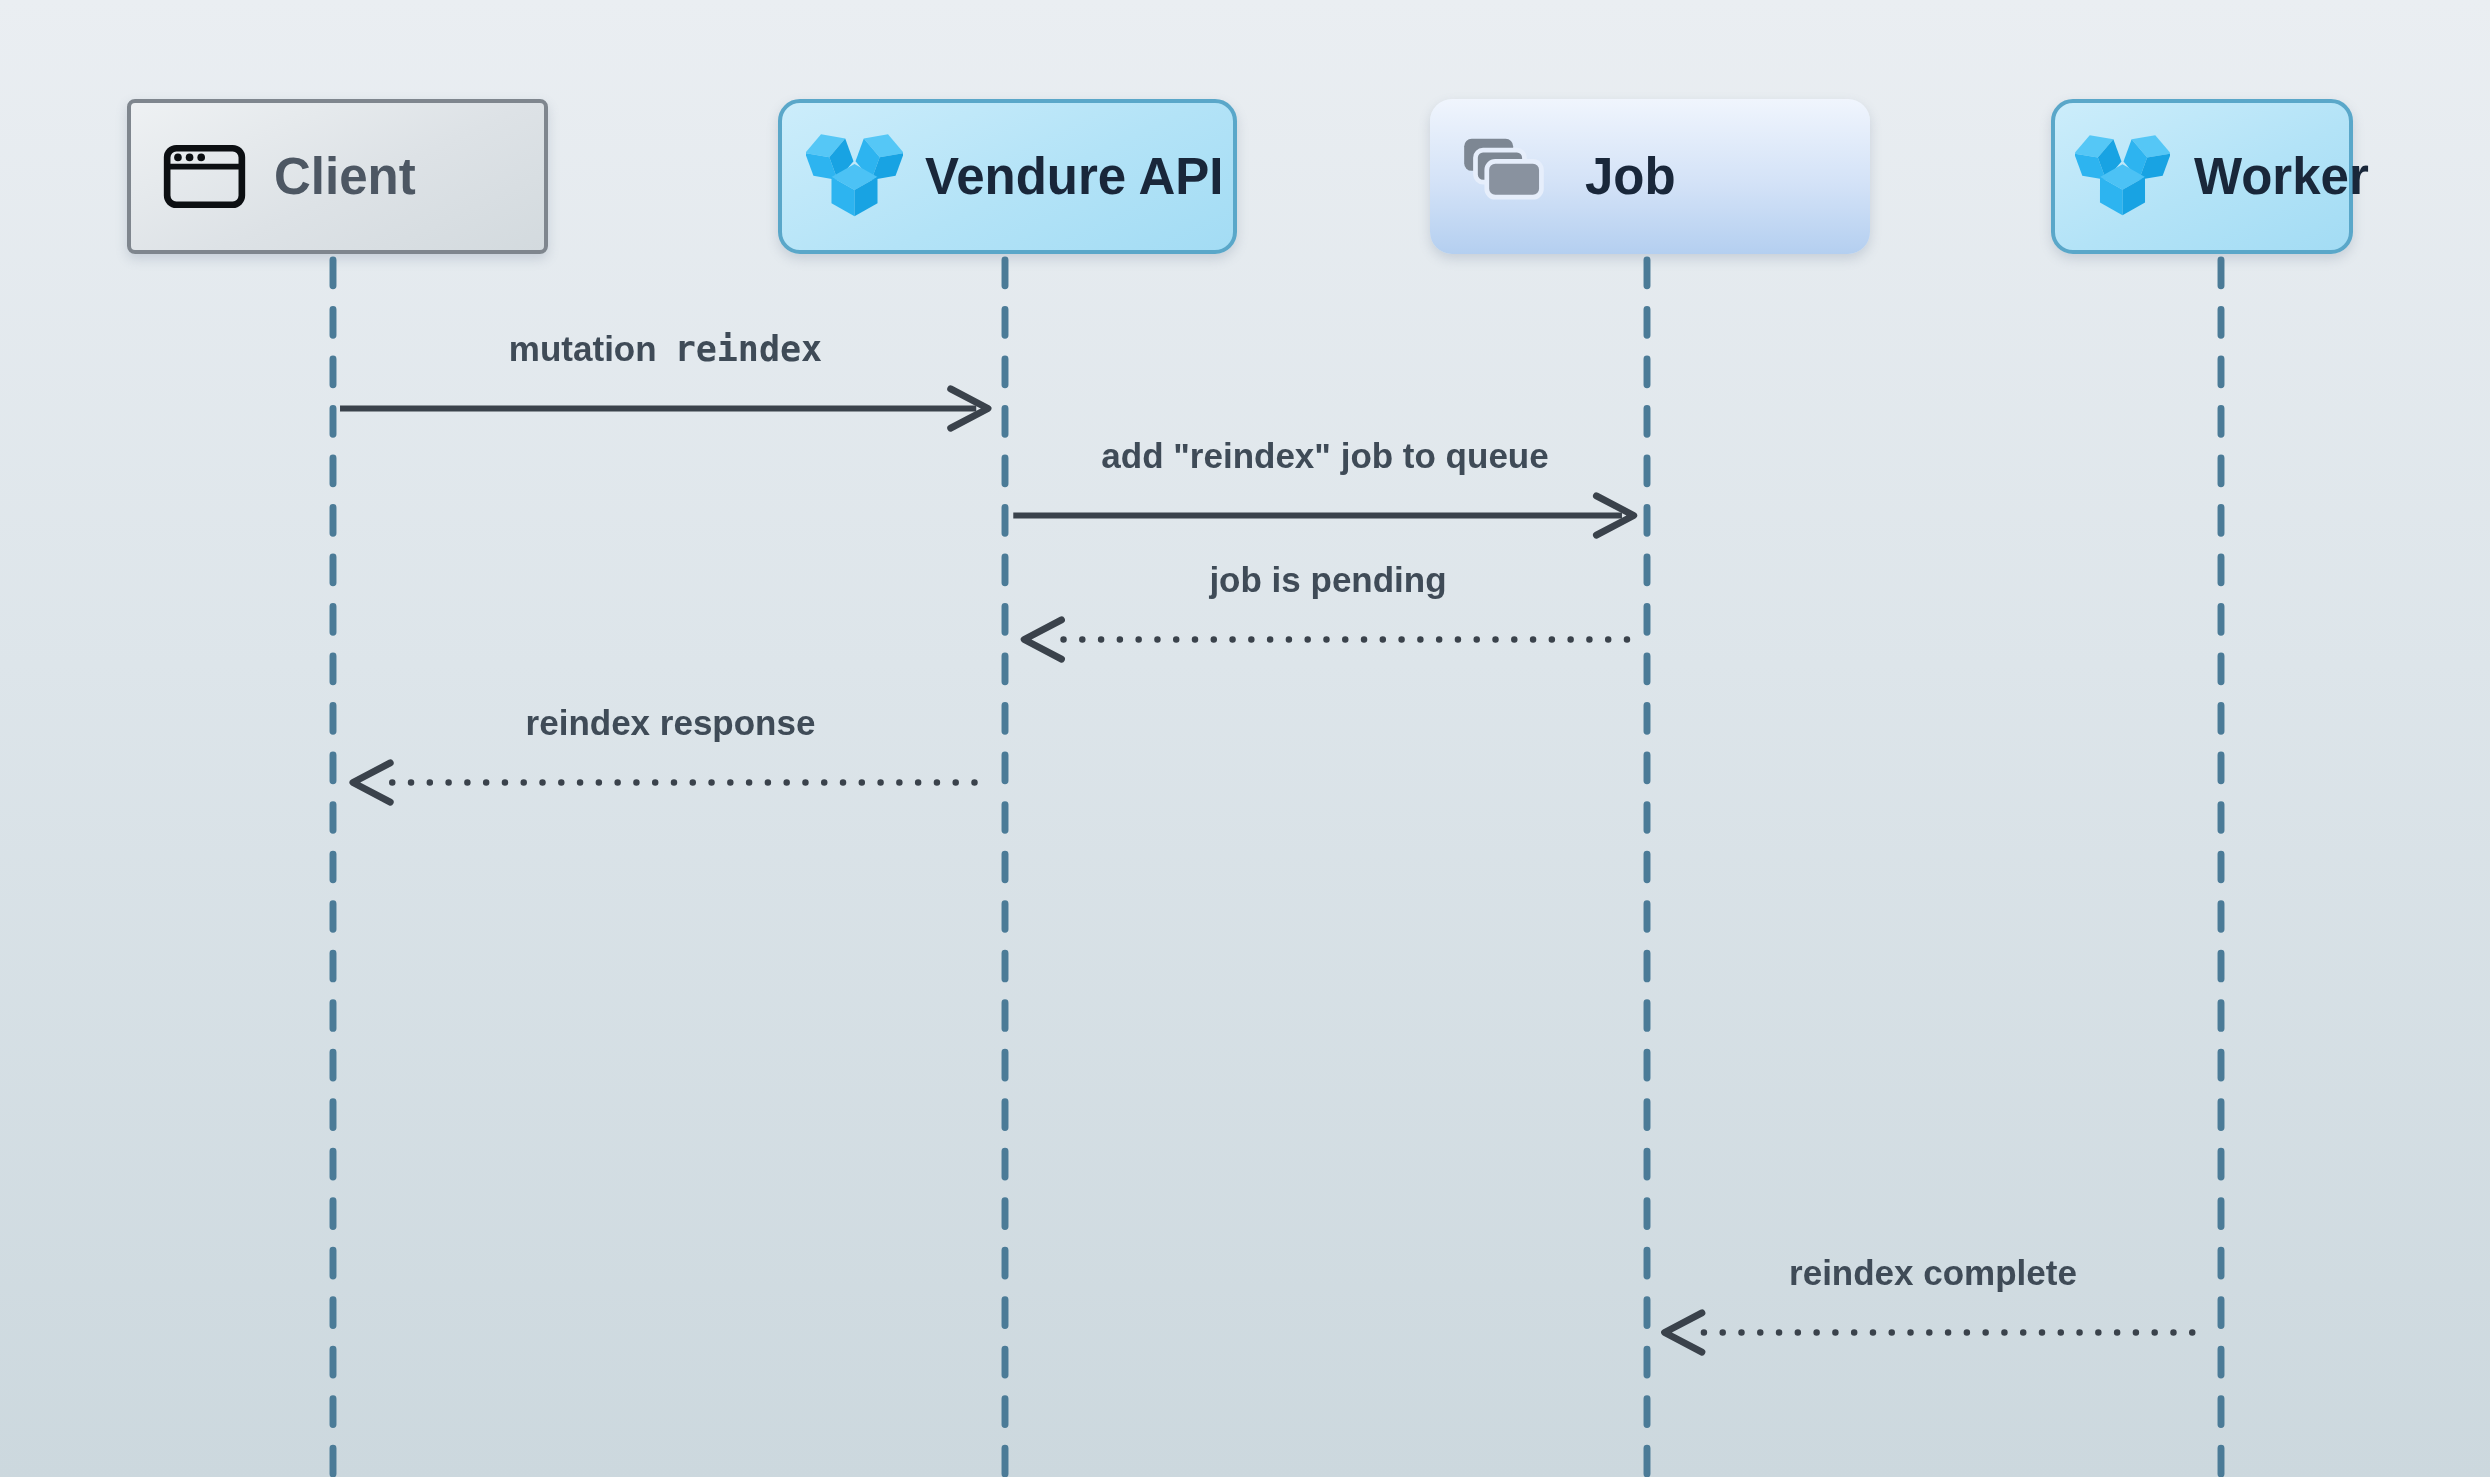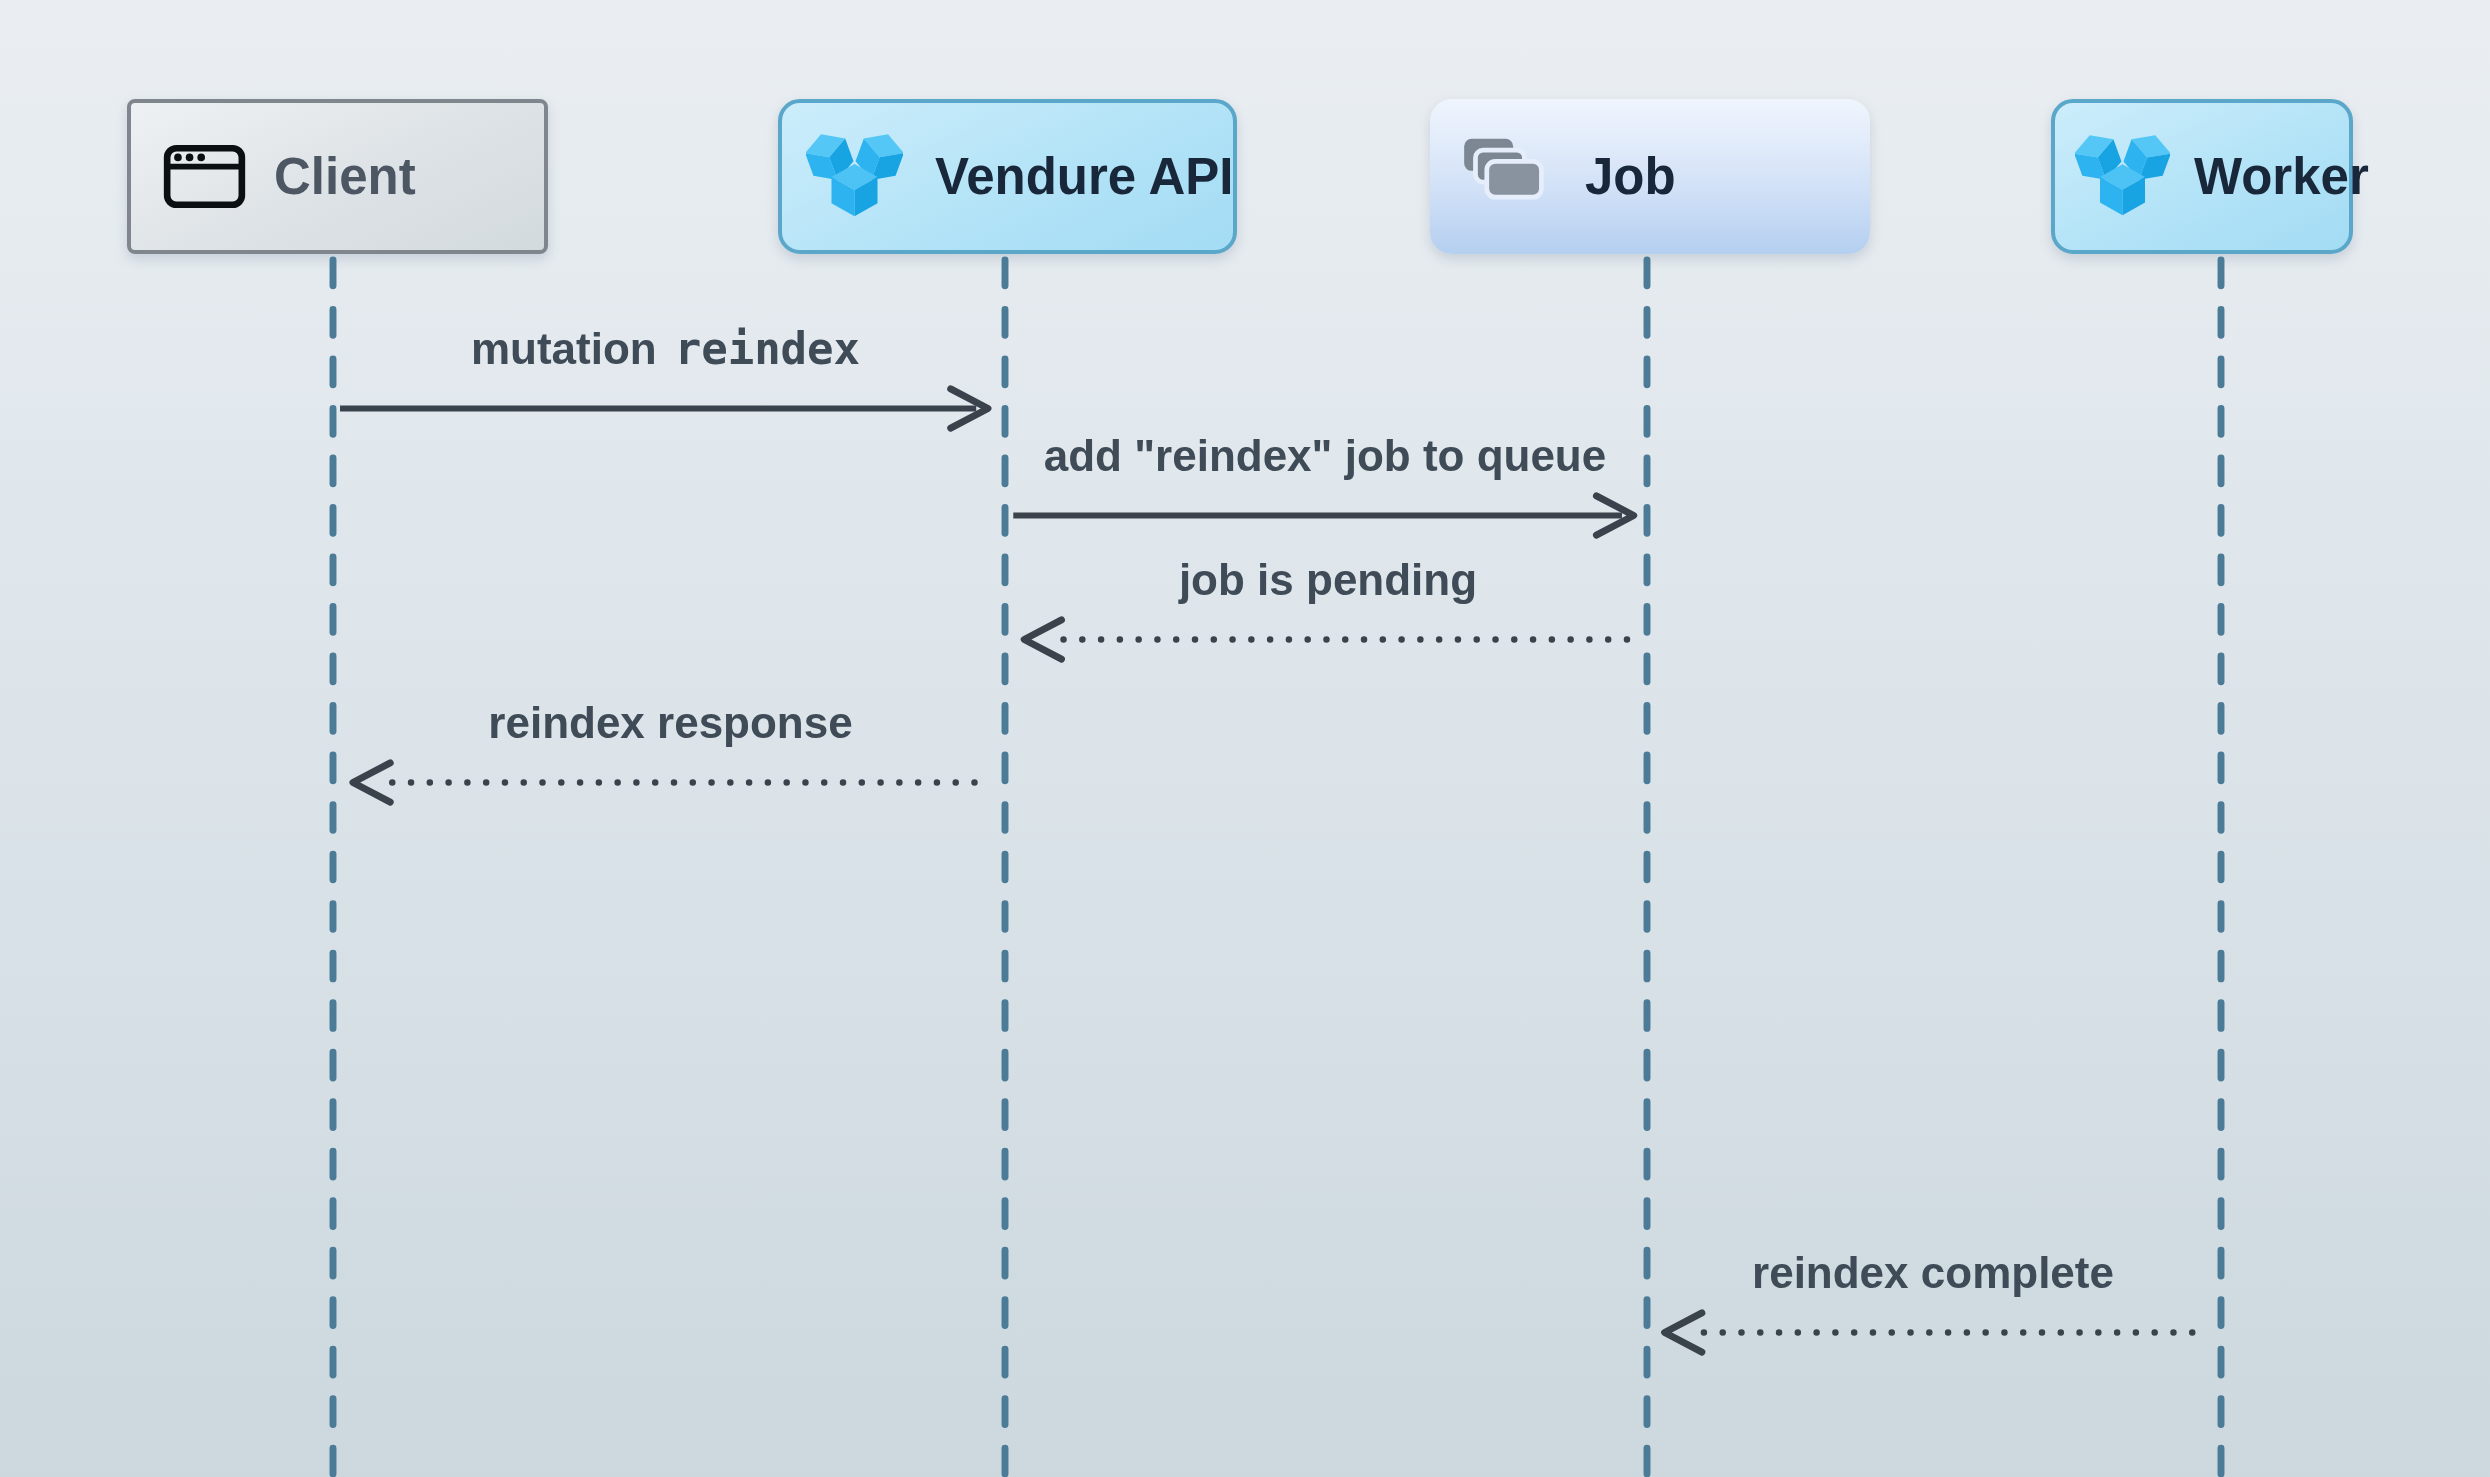--- a/index.html
+++ b/index.html
@@ -52,21 +52,21 @@
     width: 10px;
     height: 1223px;
   }
 
   
   .msg { position: absolute; }
   .msg-label {
     height: 44px;
     line-height: 44px;
     text-align: center;
-    font-size: 44px;
+    font-size: 35px;
     font-weight: bold;
     color: #3f4b57;
     white-space: nowrap;
     margin-bottom: 8px;
   }
   .msg-label .code {
     font-family: "DejaVu Sans Mono", monospace;
     font-weight: 600;
     margin-left: 18px;
   }
@@ -110,21 +110,21 @@
       <circle cx="32" cy="16" r="4.6" fill="#0c0f12"></circle>
       <circle cx="46" cy="16" r="4.6" fill="#0c0f12"></circle>
     </svg>
     <span class="title title-gray" style="margin-left:28px;">Client</span>
   </div>
 
   <div class="actor actor-blue" style="left:778px; width:459px; padding-left:24px;">
     <svg class="icon" width="97" height="93" viewBox="0 0 100 96">
       <use href="#vendure-cube-logo"></use>
     </svg>
-    <span class="title title-dark" style="margin-left:32px;">Vendure API</span>
+    <span class="title title-dark" style="margin-left:22px;">Vendure API</span>
   </div>
 
   <div class="actor actor-softblue" style="left:1430px; width:440px; padding-left:30px;">
     <svg class="icon" width="95" height="81" viewBox="0 0 100 86">
       <rect x="4" y="3" width="52" height="34" rx="8" fill="#7d8793"></rect>
       <rect x="16" y="15" width="52" height="34" rx="8" fill="#7d8793" stroke="#e6eefb" stroke-width="5"></rect>
       <rect x="28" y="27" width="58" height="38" rx="9" fill="#89929f" stroke="#e6eefb" stroke-width="5"></rect>
     </svg>
     <span class="title title-dark" style="margin-left:30px;">Job</span>
   </div>

